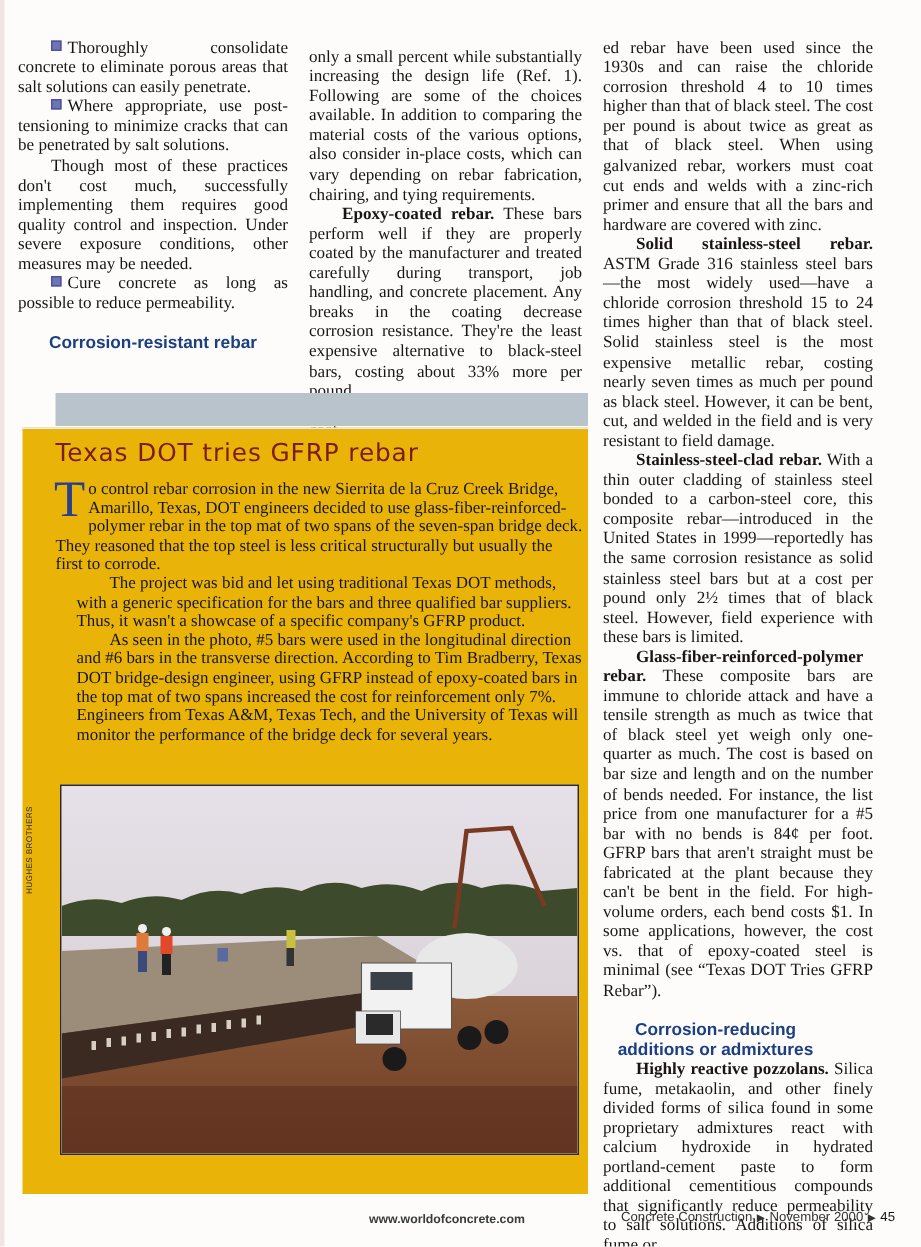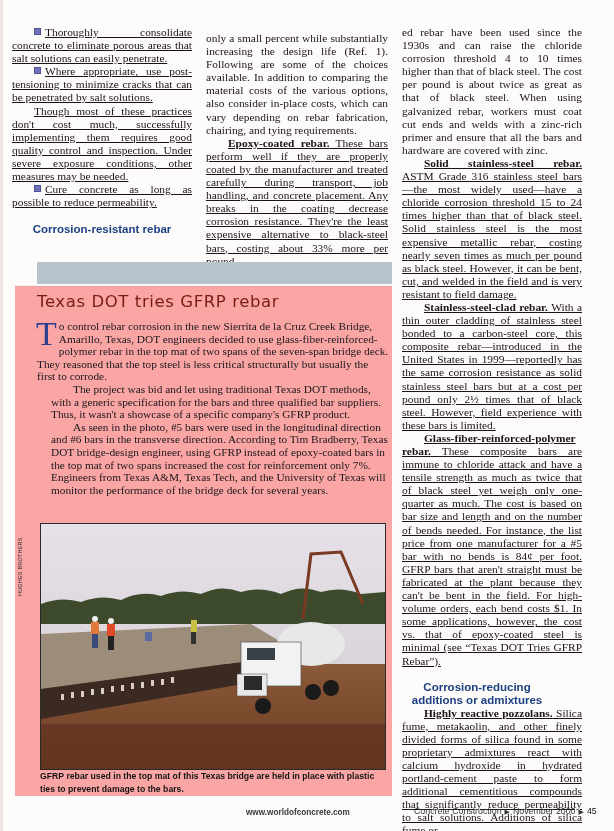--- a/index.html
+++ b/index.html
@@ -10,21 +10,21 @@
       color: #1a1414;
     }
     .col {
       position: absolute;
       font-size: 11.4px;
       line-height: 13.1px;
       text-align: justify;
       hyphens: manual;
     }
     .col p { margin: 0; text-indent: 0; }
-    .col p.ind { text-indent: 22px; text-decoration: underline; }
+    .col p.ind { text-indent: 22px; }
     .bullet-sq {
       display: inline-block; width: 7px; height: 7px;
       background: #6f74b8; margin-right: 4px; vertical-align: 1px;
       border: 1px solid #4e5296;
       box-sizing: border-box;
     }
     .runin { font-weight: bold; }
     .subhead {
       font-family: "Liberation Sans", "DejaVu Sans", sans-serif;
       font-weight: bold;
@@ -39,21 +39,21 @@
     #col2 { left: 206px; top: 32px; width: 182px; }
     #col3 { left: 402px; top: 26px; width: 180px; }
 
     
     #sidebar-tab {
       position: absolute; left: 37px; top: 262px; width: 355px; height: 22px;
       background: #b8c3cc;
     }
     #sidebar {
       position: absolute; left: 15px; top: 285px; width: 377px; height: 510px;
-      background: #fca5a5;
+      background: #eab308;
       border-top: 1px solid #e8eef2;
     }
     #sidebar .sb-title {
       position: absolute; left: 22px; top: 6px;
       font-family: "DejaVu Sans", "Liberation Sans", sans-serif;
       color: #7a1c12;
       font-size: 16.5px; letter-spacing: 0.6px;
       margin: 0; font-weight: normal;
     }
     #sidebar .sb-body {
@@ -201,19 +201,18 @@
       <rect x="196" y="150" width="30" height="22" fill="#e8e8e8" stroke="#444" stroke-width="0.5"></rect>
       <rect x="203" y="152" width="18" height="14" fill="#2a2a2a"></rect>
       <circle cx="222" cy="182" r="8" fill="#1a1a1a"></circle>
       <circle cx="272" cy="168" r="8" fill="#1a1a1a"></circle>
       <circle cx="290" cy="164" r="8" fill="#1a1a1a"></circle>
 
       <rect x="0" y="200" width="344" height="45" fill="#5c3020" opacity="0.6"></rect>
     </svg>
   </div>
 
-  <p id="caption">GFRP rebar used in the top mat of this Texas bridge are held in place with plastic ties to prevent damage to the bars.</p>
 </div>
 
 <div id="footer-url">www.worldofconcrete.com</div>
 <div id="footer-right">
   <span>Concrete Construction</span><span class="tri">▶</span><span>November 2000</span><span class="tri">▶</span><span class="pg">45</span>
 </div>
 
 </body></html>

